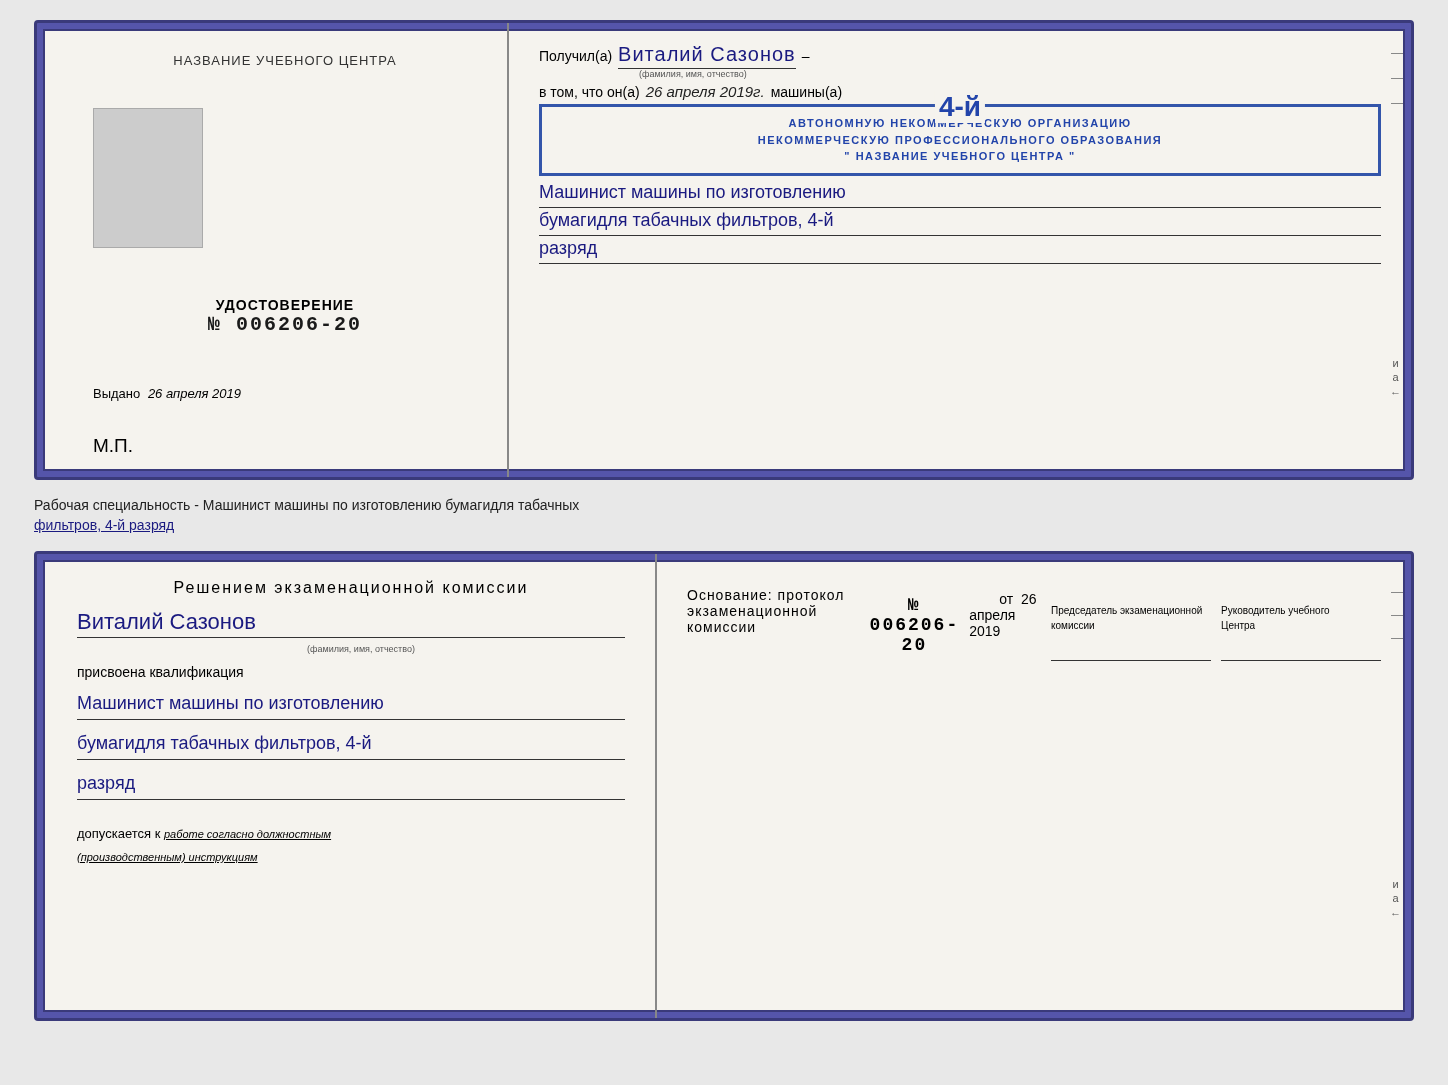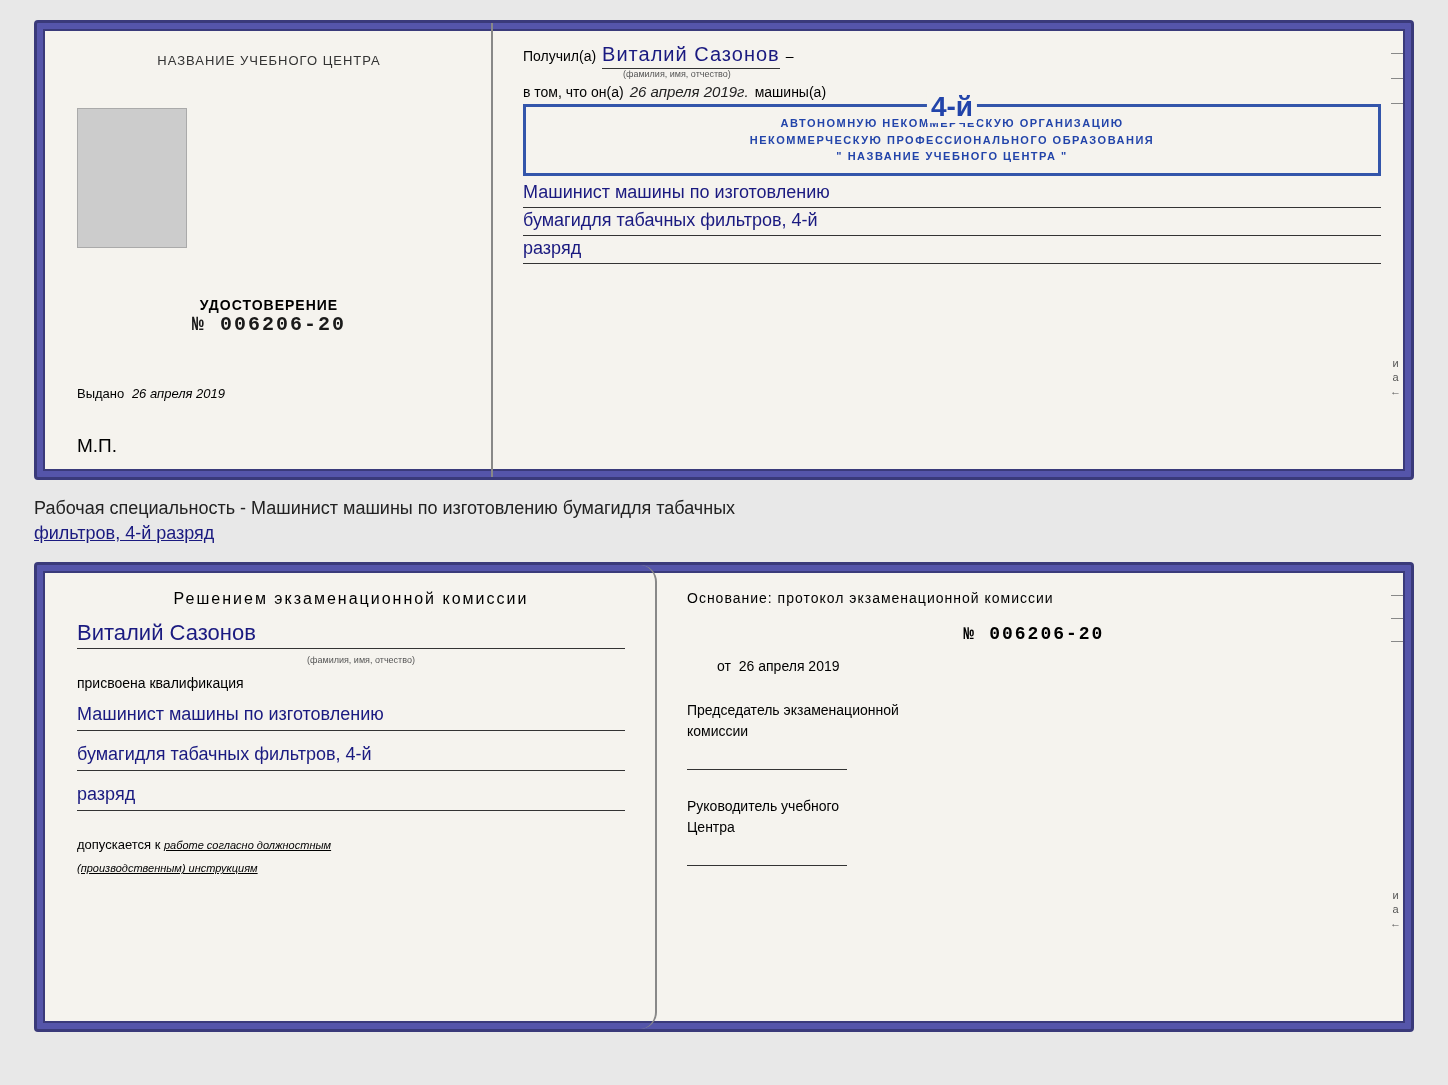--- a/index.html
+++ b/index.html
@@ -30,20 +30,21 @@
 
     .doc-left {
       width: 456px;
       border-right: 2px solid #888;
       display: flex;
       flex-direction: column;
       align-items: center;
       justify-content: space-between;
       padding: 30px 20px 20px 30px;
       position: relative;
+      margin-left: 16px;
     }
 
     .doc-right {
       flex: 1;
       padding: 20px 30px 20px 30px;
       display: flex;
       flex-direction: column;
       gap: 0;
       position: relative;
     }
@@ -219,21 +220,21 @@
 
     .letter-char {
       font-size: 11px;
       color: #555;
       font-family: Arial, sans-serif;
     }
 
     
     .doc-label {
       width: 1380px;
-      font-size: 18px;
+      font-size: 14px;
       font-family: Arial, sans-serif;
       color: #222;
       padding: 4px 0;
       line-height: 1.4;
     }
 
     .doc-label .underline-text {
       text-decoration: underline;
       color: #1a1a80;
     }
@@ -251,30 +252,30 @@
       position: relative;
     }
 
     .bottom-left {
       width: 620px;
       border-right: 2px solid #888;
       padding: 25px 30px 20px 40px;
       display: flex;
       flex-direction: column;
       gap: 6px;
-      border-radius: 17px;
     }
 
     .bottom-right {
       flex: 1;
       padding: 25px 30px 20px 30px;
       display: flex;
-      flex-direction: column;
+      flex-direction: row;
       gap: 10px;
       position: relative;
+      margin-top: 8px;
     }
 
     .resheniem-title {
       font-size: 16px;
       font-family: Arial, sans-serif;
       letter-spacing: 2px;
       text-align: center;
       font-weight: normal;
     }
 
@@ -336,21 +337,21 @@
       font-size: 14px;
       font-family: Arial, sans-serif;
       margin-top: 4px;
     }
 
     .predsedatel-block {
       margin-top: 16px;
     }
 
     .predsedatel-text {
-      font-size: 14px;
+      font-size: 10px;
       font-family: Arial, sans-serif;
       line-height: 1.5;
     }
 
     .signature-line {
       width: 160px;
       border-bottom: 1px solid #333;
       height: 20px;
       margin-top: 8px;
     }

